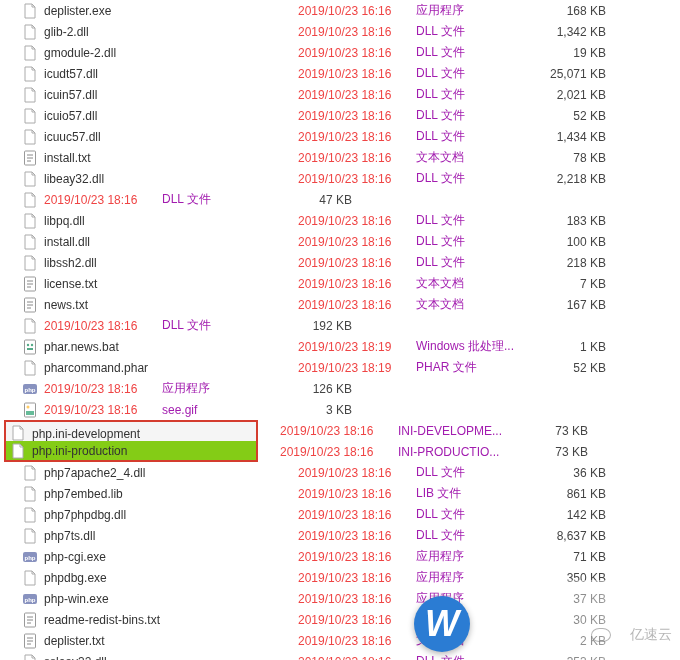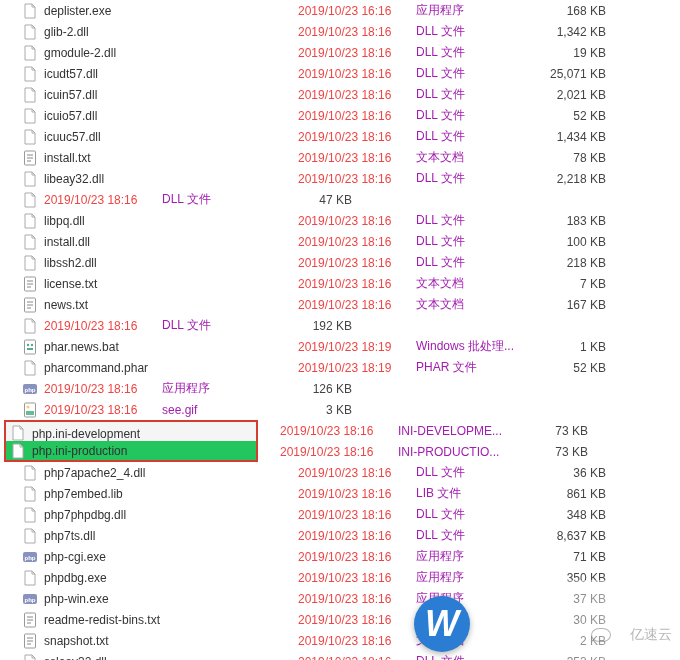--- a/index.html
+++ b/index.html
@@ -31,21 +31,21 @@
     padding-left: 4px;
     background: #f5f5f5;
     align-items: flex-end;
   }
   .row.highlight-bottom {
     border: 2px solid #d43c2e;
     border-top: none;
     margin-left: 4px;
     margin-right: 422px;
     padding-left: 4px;
-    background: #22c55e;
+    background: #84cc16;
   }
   .row .icon {
     width: 16px;
     height: 16px;
     margin-right: 6px;
     flex-shrink: 0;
     display: inline-flex;
     align-items: center;
     justify-content: center;
   }
@@ -425,21 +425,21 @@
     <div class="row">
       <span class="icon">
         <svg viewBox="0 0 16 16">
           <path d="M3 1 h7 l3 3 v11 h-10 z" fill="#fff" stroke="#aaa"></path>
           <path d="M10 1 v3 h3" fill="none" stroke="#aaa"></path>
         </svg>
       </span>
       <span class="col-name">php7phpdbg.dll</span>
       <span class="col-date">2019/10/23 18:16</span>
       <span class="col-type">DLL 文件</span>
-      <span class="col-size">348 KB</span>
+      <span class="col-size">142 KB</span>
     </div>
     <div class="row">
       <span class="icon">
         <svg viewBox="0 0 16 16">
           <path d="M3 1 h7 l3 3 v11 h-10 z" fill="#fff" stroke="#aaa"></path>
           <path d="M10 1 v3 h3" fill="none" stroke="#aaa"></path>
         </svg>
       </span>
       <span class="col-name">php7ts.dll</span>
       <span class="col-date">2019/10/23 18:16</span>
@@ -498,21 +498,21 @@
     </div>
     <div class="row">
       <span class="icon">
         <svg viewBox="0 0 16 16">
           <rect x="2.5" y="1" width="11" height="14" rx="1" fill="#fff" stroke="#999"></rect>
           <line x1="5" y1="5" x2="11" y2="5" stroke="#888"></line>
           <line x1="5" y1="8" x2="11" y2="8" stroke="#888"></line>
           <line x1="5" y1="11" x2="9" y2="11" stroke="#888"></line>
         </svg>
       </span>
-      <span class="col-name">snapshot.txt</span>
+      <span class="col-name">deplister.txt</span>
       <span class="col-date">2019/10/23 18:16</span>
       <span class="col-type">文本文档</span>
       <span class="col-size">2 KB</span>
     </div>
     <div class="row">
       <span class="icon">
         <svg viewBox="0 0 16 16">
           <path d="M3 1 h7 l3 3 v11 h-10 z" fill="#fff" stroke="#aaa"></path>
           <path d="M10 1 v3 h3" fill="none" stroke="#aaa"></path>
         </svg>

